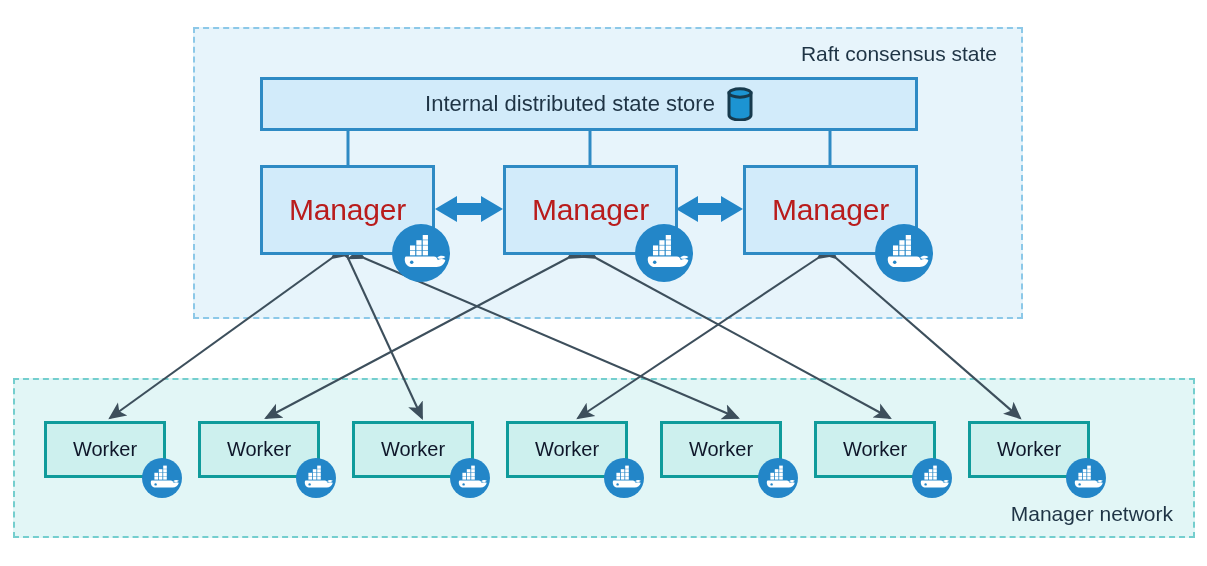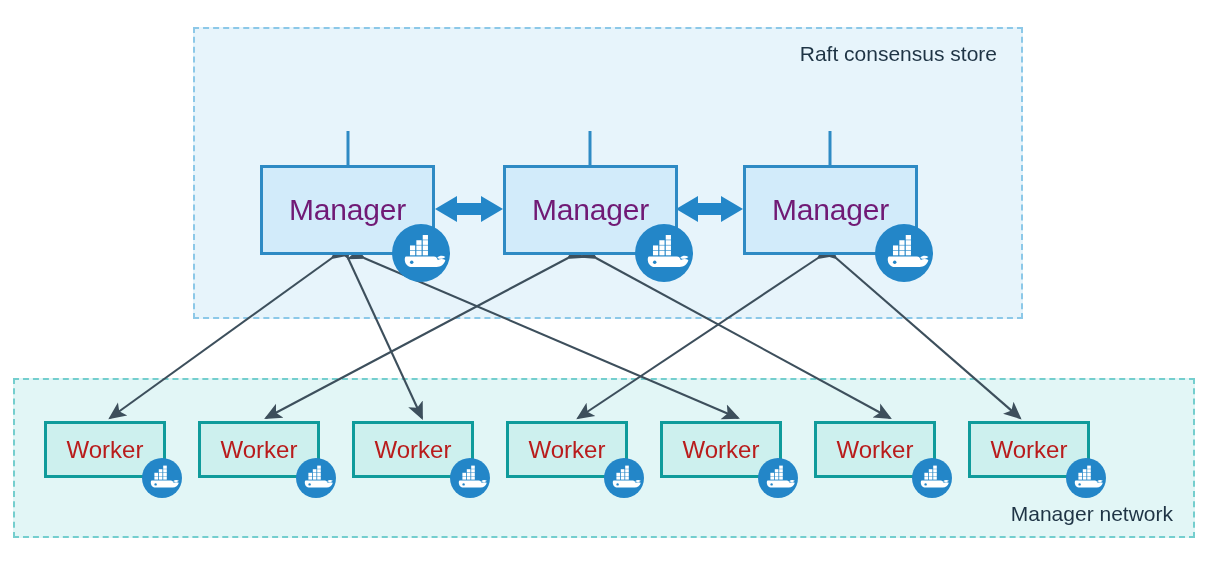--- a/index.html
+++ b/index.html
@@ -92,41 +92,41 @@
     height: 90px;
     top: 165px;
     background: #d2ebfa;
     border: 3px solid #2e8ac4;
     display: flex;
     align-items: center;
     justify-content: center;
   }
   .manager .node-text {
     font-size: 30px;
-    color: #701a75;
+    color: #b91c1c;
     letter-spacing: -0.2px;
   }
   .m1 { left: 260px; }
   .m2 { left: 503px; }
   .m3 { left: 743px; }
 
   
   .worker {
     width: 122px;
     height: 57px;
     top: 421px;
     background: #cdf0ee;
     border: 3px solid #0f9b9b;
     display: flex;
     align-items: center;
     justify-content: center;
   }
   .worker .node-text {
-    font-size: 24px;
-    color: #b91c1c;
+    font-size: 20px;
+    color: #0f172a;
   }
 
   
   .whale {
     position: absolute;
     border-radius: 50%;
     background: #2386c8;
     display: block;
   }
   .whale svg { display: block; }
@@ -135,21 +135,21 @@
 
   
   .db-icon { display: block; }
 </style>
 </head>
 <body>
 
 <div id="stage">
 
   <div class="group raft">
-    <span class="group-label raft-label">Raft consensus store</span>
+    <span class="group-label raft-label">Raft consensus state</span>
   </div>
 
   <div class="group gossip">
     <span class="group-label gossip-label">Manager network</span>
   </div>
 
   <svg id="wires" viewBox="0 0 1207 566">
     <defs>
       <marker id="thin-arrow" markerWidth="9" markerHeight="9" refX="7.4" refY="4.5" orient="auto" markerUnits="strokeWidth">
         <path d="M0,0.7 L8.4,4.5 L0,8.3 L2,4.5 Z" fill="#3d4f5c"></path>
@@ -179,20 +179,29 @@
       <path d="M332,258 L110,418"></path>
       <path d="M348,258 L422,418"></path>
       <path d="M364,258 L738,418"></path>
       <path d="M568,258 L266,418"></path>
       <path d="M596,258 L890,418"></path>
       <path d="M818,258 L578,418"></path>
       <path d="M836,258 L1020,418"></path>
     </g>
   </svg>
 
+  <div class="state-store">
+    <span class="ss-text">Internal distributed state store</span>
+    <span>
+      <svg class="db-icon" width="26" height="34" viewBox="0 0 26 34">
+        <path d="M2,6 L2,28 C2,31 7,33 13,33 C19,33 24,31 24,28 L24,6 Z" fill="#1c94d2" stroke="#173a4d" stroke-width="3"></path>
+        <ellipse cx="13" cy="6" rx="11" ry="4.2" fill="#1c94d2" stroke="#173a4d" stroke-width="3"></ellipse>
+      </svg>
+    </span>
+  </div>
 
   <div class="node manager m1">
     <span class="node-text">Manager</span>
   </div>
   <div class="node manager m2">
     <span class="node-text">Manager</span>
   </div>
   <div class="node manager m3">
     <span class="node-text">Manager</span>
   </div>

